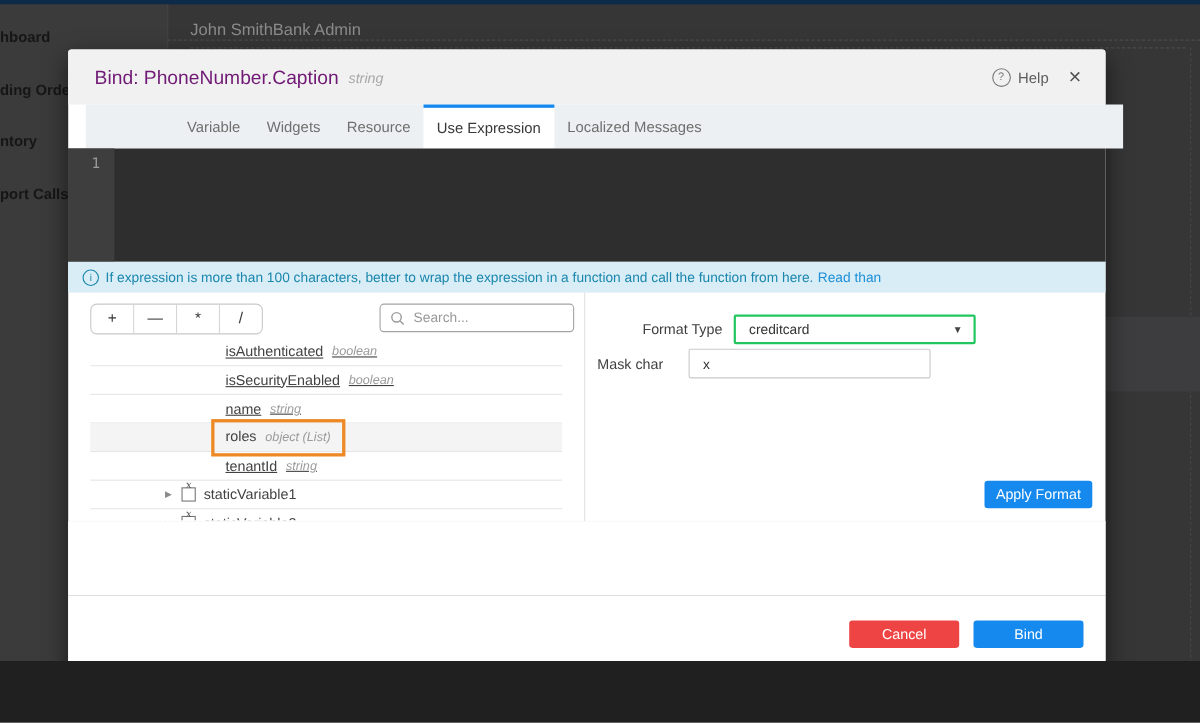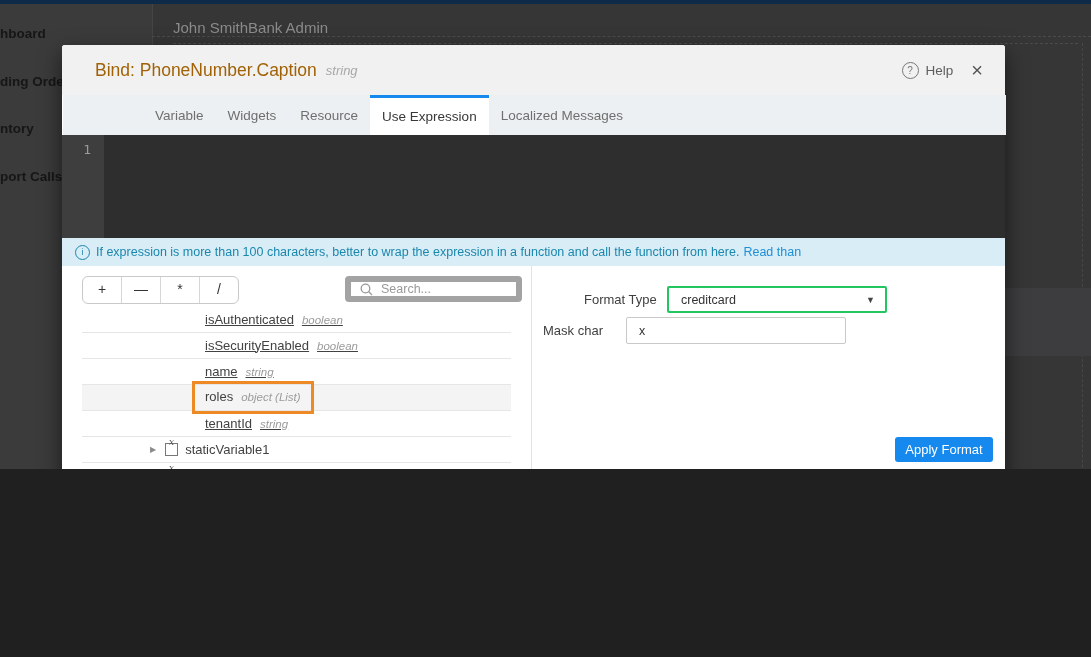--- a/index.html
+++ b/index.html
@@ -1,42 +1,42 @@
 <!DOCTYPE html>
 <html><head>
 <meta charset="utf-8">
 <style>
   html,body{margin:0;padding:0;background:#202020;}
-  .stage{position:relative;width:1091px;height:469px;overflow:hidden;
+  .stage{position:relative;width:1091px;height:601px;overflow:hidden;
          background:#363636;font-family:"Liberation Sans",sans-serif;
          -webkit-font-smoothing:antialiased;}
   
   .top-accent{position:absolute;left:0;top:0;width:1091px;height:4px;background:#0d2b49;}
   .sidebar{position:absolute;left:0;top:4px;width:152px;height:653px;background:#3b3b3b;
            border-right:1px solid #454545;}
   .side-item{position:absolute;left:0;width:150px;color:#161616;font-size:13.5px;font-weight:600;}
   .user-label{position:absolute;left:173px;top:19px;color:#8b8b8b;font-size:15px;font-weight:500;}
   .dash-h1{position:absolute;left:152px;top:36px;width:939px;border-top:1px dashed #4b4b4b;}
   .dash-h2{position:absolute;left:173px;top:43px;width:905px;border-top:1px dashed #4b4b4b;}
   .dash-v{position:absolute;left:1082px;top:43px;height:560px;border-left:1px dashed #474747;}
   .light-band{position:absolute;left:1004px;top:288px;width:87px;height:68px;background:#3d3d3f;}
   
   .modal{position:absolute;left:62px;top:45px;width:943px;height:566px;background:#ffffff;
          border-radius:3px;box-shadow:0 8px 22px rgba(0,0,0,.55);}
   .m-header{position:absolute;left:0;top:0;width:100%;height:50px;background:#f1f1f1;
             border-radius:3px 3px 0 0;display:flex;align-items:center;}
-  .m-title{margin-left:33px;font-size:17.5px;color:#a16207;}
+  .m-title{margin-left:24px;font-size:17.5px;color:#701a75;}
   .m-type{margin-left:9px;font-size:13px;font-style:italic;color:#a8a8a8;}
   .m-header-right{margin-left:auto;margin-right:22px;display:flex;align-items:center;gap:18px;}
   .help-wrap{display:flex;align-items:center;gap:7px;color:#5d5d5d;font-size:13.5px;cursor:pointer;}
   .help-circle{width:15px;height:15px;border:1.5px solid #777;border-radius:50%;
                display:flex;align-items:center;justify-content:center;font-size:10px;color:#777;}
   .close-x{font-size:20px;color:#555;cursor:pointer;line-height:1;}
   
-  .tabs{position:absolute;left:1px;top:50px;width:100%;height:40px;background:#edf0f2;
+  .tabs{position:absolute;left:16px;top:50px;width:100%;height:40px;background:#edf0f2;
         display:flex;align-items:stretch;padding-left:80px;box-sizing:border-box;}
   .tab{padding:0 12px;display:flex;align-items:center;font-size:13.5px;color:#6f6f6f;cursor:pointer;}
   .tab.active{background:#ffffff;color:#383838;border-top:3px solid #1589ee;padding-top:0;}
   
   .editor{position:absolute;left:0;top:90px;width:100%;height:103px;background:#2e2e2e;
           font-family:"DejaVu Sans Mono",monospace;font-size:13px;}
   .gutter{position:absolute;left:0;top:0;width:42px;height:100%;background:#3e3e3e;
           color:#9b9b9b;text-align:right;box-sizing:border-box;padding:7px 13px 0 0;}
   .code-line{position:absolute;left:60px;top:7px;color:#f0f0f0;white-space:pre;
              display:flex;align-items:center;}
@@ -52,21 +52,21 @@
   .readmore{color:#1d8fd6;margin-left:4px;cursor:pointer;}
   
   .content{position:absolute;left:0;top:221px;width:100%;height:208px;border-bottom:1px solid #e3e3e3;}
   .left-panel{position:absolute;left:0;top:0;width:469px;height:100%;}
   .right-panel{position:absolute;left:469px;top:0;width:474px;height:100%;border-left:1px solid #e3e3e3;box-sizing:border-box;}
   .toolbar{position:absolute;left:0;top:0;width:100%;height:44px;}
   .op-group{position:absolute;left:20px;top:10px;height:26px;display:flex;border:1px solid #c9c9c9;
             border-radius:6px;overflow:hidden;background:#fff;}
   .op-btn{width:38px;text-align:center;line-height:25px;font-size:14px;color:#333;cursor:pointer;}
   .op-btn + .op-btn{border-left:1px solid #d7d7d7;}
-  .searchbox{position:absolute;left:283px;top:10px;width:177px;height:26px;border:6px solid #a3a3a3;
+  .searchbox{position:absolute;left:283px;top:10px;width:177px;height:26px;border:1px solid #a3a3a3;
              border-radius:4px;display:flex;align-items:center;box-sizing:border-box;background:#fff;}
   .searchbox svg{margin:0 6px 0 9px;flex:0 0 auto;}
   .searchbox input{border:none;outline:none;flex:1;font-size:12.5px;color:#444;width:100%;
                    font-family:"Liberation Sans",sans-serif;background:transparent;}
   .searchbox input::placeholder{color:#9a9a9a;}
   .tree{position:absolute;left:0;top:44px;width:100%;height:163px;overflow:hidden;}
   .tree-inner{margin:-3px 20px 0 20px;}
   .trow{height:26px;line-height:26px;border-bottom:1px solid #e6e6e6;font-size:13px;color:#424242;
         display:flex;align-items:center;cursor:pointer;box-sizing:border-box;}
   .trow.leaf{padding-left:123px;text-decoration:underline;}

